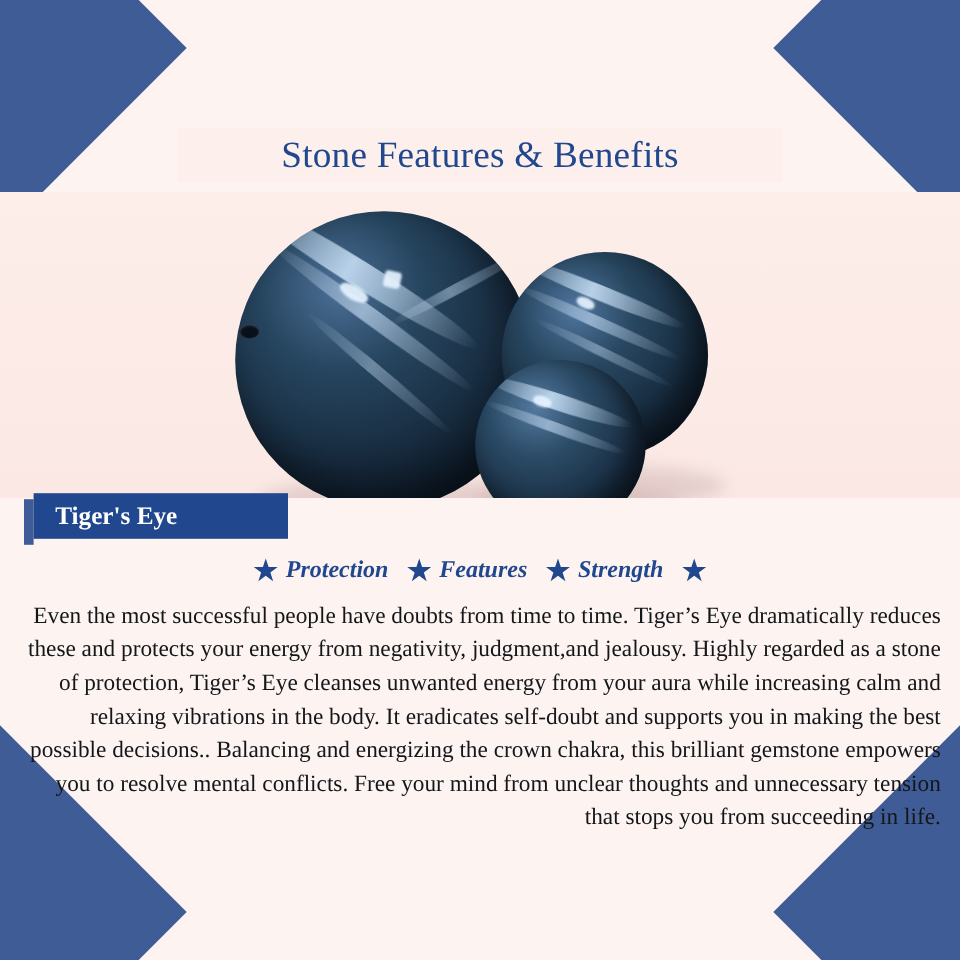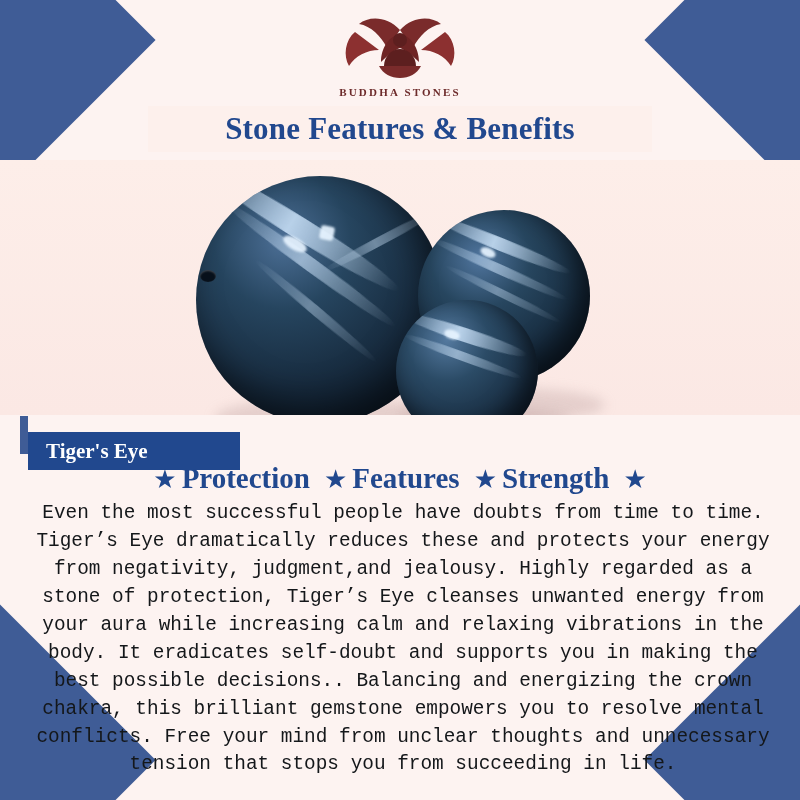--- a/index.html
+++ b/index.html
@@ -86,21 +86,21 @@
     left: 148px;
     width: 504px;
     height: 46px;
     background: #fdf0ec;
     display: flex;
     align-items: center;
     justify-content: center;
   }
   .title-text {
     font-family: "Liberation Serif", serif;
-    font-weight: bold;
+    font-weight: normal;
     font-size: 31px;
     color: #21488e;
     letter-spacing: 0.2px;
     text-align: right;
   }
   
   .hero {
     position: absolute;
     top: 160px;
     left: 0;
@@ -167,21 +167,21 @@
     position: absolute;
     width: 16px;
     height: 12px;
     border-radius: 50%;
     background: #07101b;
     box-shadow: inset 0 1px 2px rgba(255,255,255,0.25);
   }
   
   .name-tab {
     position: absolute;
-    top: 432px;
+    top: 411px;
     left: 28px;
     height: 38px;
     min-width: 212px;
     background: #21488e;
     display: flex;
     align-items: center;
     padding-left: 18px;
     padding-right: 24px;
     box-sizing: border-box;
   }
@@ -216,66 +216,50 @@
     gap: 5px;
     padding: 0 6px;
   }
   .star {
     color: #21488e;
     font-size: 26px;
     line-height: 1;
   }
   .benefit-label {
     color: #21488e;
-    font-size: 29px;
+    font-size: 20px;
     font-weight: bold;
     font-family: "Liberation Serif", serif;
+    font-style: italic;
   }
   
   .body-text {
     position: absolute;
     top: 500px;
     left: 22px;
     width: 762px;
     font-size: 19.4px;
     line-height: 1.44;
     color: #14171a;
-    font-family: Liberation Mono, monospace;
-    text-align: center;
+    font-family: Liberation Serif, serif;
+    text-align: right;
   }
 </style>
 </head>
 <body>
 
 <div class="page">
 
   <div class="corner corner-tl"></div>
   <div class="corner corner-tr"></div>
   <div class="corner corner-bl"></div>
   <div class="corner corner-br"></div>
 
   <div class="inner">
 
-    <div class="logo-block">
-      <svg class="logo-mark" width="130" height="70" viewBox="0 0 130 70">
-
-        <path d="M65 16 C52 2 34 2 24 10 C36 12 46 22 52 34 Z" fill="#7a2b2b"></path>
-        <path d="M65 16 C78 2 96 2 106 10 C94 12 84 22 78 34 Z" fill="#7a2b2b"></path>
-        <path d="M20 18 C10 26 8 42 14 52 C20 42 32 36 44 36 Z" fill="#8c3030"></path>
-        <path d="M110 18 C120 26 122 42 116 52 C110 42 98 36 86 36 Z" fill="#8c3030"></path>
-
-        <path d="M65 20 C54 22 46 34 46 48 C54 40 60 36 65 34 Z" fill="#6e2424"></path>
-        <path d="M65 20 C76 22 84 34 84 48 C76 40 70 36 65 34 Z" fill="#6e2424"></path>
-
-        <circle cx="65" cy="26" r="7" fill="#5d1f1f"></circle>
-        <path d="M65 35 C56 35 49 43 49 52 L81 52 C81 43 74 35 65 35 Z" fill="#5d1f1f"></path>
-        <path d="M44 52 C48 60 56 64 65 64 C74 64 82 60 86 52 Z" fill="#7a2b2b"></path>
-      </svg>
-      <div class="logo-text">BUDDHA STONES</div>
-    </div>
 
     <div class="title-band">
       <span class="title-text">Stone Features &amp; Benefits</span>
     </div>
 
     <div class="hero">
       <div class="shadow-ellipse sh1"></div>
       <div class="shadow-ellipse sh2"></div>
       <div class="shadow-ellipse sh3"></div>
 

